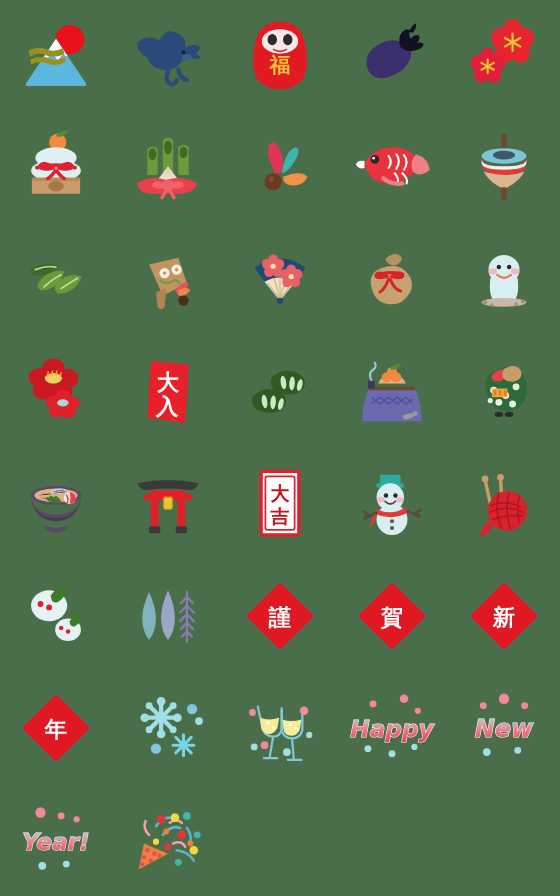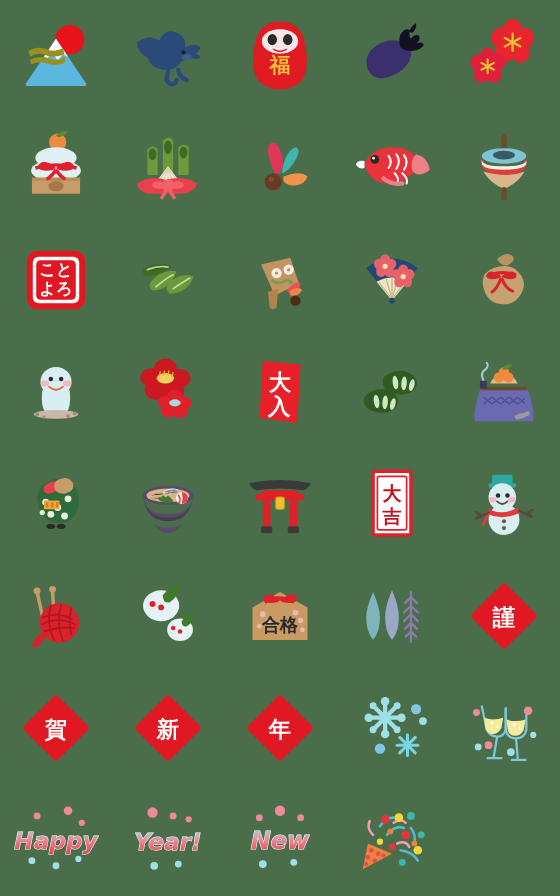--- a/index.html
+++ b/index.html
@@ -197,30 +197,20 @@
       <ellipse cx="50" cy="36" rx="26" ry="9" fill="#7fc4d4"></ellipse>
       <ellipse cx="50" cy="35" rx="13" ry="5" fill="#3a5a66"></ellipse>
       <path d="M24 36 q0 14 26 14 q26 0 26 -14 v8 q0 14 -26 14 q-26 0 -26 -14 z" fill="#e03a3a"></path>
       <path d="M24 40 q0 8 26 8 q26 0 26 -8 v4 q0 8 -26 8 q-26 0 -26 -8 z" fill="#f4f2ec"></path>
       <path d="M26 54 q8 14 24 20 q16 -6 24 -20 q-20 8 -48 0 z" fill="#d9b78a"></path>
       <rect x="47" y="72" width="6" height="16" rx="3" fill="#6b4a2e"></rect>
     </svg>
   </div>
 
 
-  <div class="cell">
-    <svg viewBox="0 0 100 100">
-      <rect x="16" y="16" width="68" height="68" rx="12" fill="#e01824"></rect>
-      <rect x="23" y="23" width="54" height="54" rx="7" fill="#ffffff"></rect>
-      <rect x="27" y="27" width="46" height="46" rx="5" fill="#e01824"></rect>
-      <text class="jp" x="50" y="44" font-size="19" fill="#ffffff" text-anchor="middle">こと</text>
-      <text class="jp" x="50" y="66" font-size="19" fill="#ffffff" text-anchor="middle">よろ</text>
-      <text x="-999" y="-999">ことよろ</text>
-    </svg>
-  </div>
 
   <div class="cell">
     <svg viewBox="0 0 100 100">
       <path d="M20 38 q18 -12 34 -4 q-14 14 -32 10 z" fill="#3f6a22"></path>
       <path d="M30 52 q14 -16 30 -12 q-8 22 -28 22 q-6 -4 -2 -10 z" fill="#6b9a3a"></path>
       <path d="M50 54 q16 -14 30 -8 q-8 20 -28 20 q-6 -6 -2 -12 z" fill="#6b9a3a"></path>
       <g stroke="#d8ecc0" stroke-width="2" stroke-linecap="round" opacity="0.8">
         <path d="M26 38 q14 -5 24 -3"></path>
         <path d="M36 58 q12 -10 20 -14"></path>
         <path d="M56 60 q12 -8 19 -12"></path>
@@ -516,37 +506,20 @@
       <path d="M44 26 q8 -12 18 -10 q2 10 -10 18 q-8 2 -8 -8 z" fill="#3f7a2a"></path>
       <circle cx="32" cy="36" r="3.4" fill="#e0202a"></circle>
       <circle cx="42" cy="40" r="3.4" fill="#e0202a"></circle>
       <ellipse cx="64" cy="66" rx="15" ry="13" fill="#e4f2f4"></ellipse>
       <path d="M66 56 q6 -10 14 -8 q1 8 -8 14 q-6 1 -6 -6 z" fill="#3f7a2a"></path>
       <circle cx="56" cy="64" r="2.6" fill="#e0202a"></circle>
       <circle cx="64" cy="68" r="2.6" fill="#e0202a"></circle>
     </svg>
   </div>
 
-  <div class="cell">
-    <svg viewBox="0 0 100 100">
-      <path d="M50 22 L82 40 L82 78 L18 78 L18 40 Z" fill="#c99a62"></path>
-      <g fill="#f0c0c8" opacity="0.85">
-        <circle cx="30" cy="48" r="3.4"></circle>
-          <circle cx="36" cy="56" r="3"></circle>
-        <circle cx="68" cy="46" r="3.4"></circle>
-          <circle cx="74" cy="55" r="3"></circle>
-        <circle cx="26" cy="62" r="2.6"></circle>
-          <circle cx="76" cy="66" r="2.6"></circle>
-      </g>
-      <path d="M32 34 q16 -10 34 0" stroke="#e0202a" stroke-width="4" fill="none"></path>
-      <path d="M50 32 q-14 -12 -19 -4 q-2 7 7 7 q8 0 12 -3 z" fill="#e0202a"></path>
-      <path d="M50 32 q14 -12 19 -4 q2 7 -7 7 q-8 0 -12 -3 z" fill="#e0202a"></path>
-      <text class="jp" x="50" y="68" font-size="21" fill="#2a2a2a" text-anchor="middle">合格</text>
-    </svg>
-  </div>
 
   <div class="cell">
     <svg viewBox="0 0 100 100">
       <path d="M28 22 q8 18 8 30 q0 16 -8 26 q-8 -10 -8 -26 q0 -12 8 -30 z" fill="#7fb4bc"></path>
       <path d="M50 20 q8 18 8 32 q0 16 -8 26 q-8 -10 -8 -26 q0 -14 8 -32 z" fill="#9aa8c8"></path>
       <g stroke="#8a7ab0" stroke-width="2.6" stroke-linecap="round">
         <line x1="72" y1="22" x2="72" y2="80"></line>
         <path d="M72 28 l-7 7 M72 28 l7 7"></path>
         <path d="M72 38 l-8 8 M72 38 l8 8"></path>
         <path d="M72 48 l-8 8 M72 48 l8 8"></path>
@@ -662,20 +635,42 @@
           <stop offset="100%" stop-color="#e04858"></stop>
         </linearGradient>
       </defs>
       <text class="latin" x="50" y="60" font-size="27" fill="url(#gradHappy)" text-anchor="middle" stroke="#ffffff" stroke-width="1.2" paint-order="stroke">Happy</text>
     </svg>
   </div>
 
   <div class="cell">
     <svg viewBox="0 0 100 100">
       <g fill="#f08a9a">
+        <circle cx="26" cy="24" r="4"></circle>
+          <circle cx="50" cy="16" r="6"></circle>
+          <circle cx="74" cy="24" r="4"></circle>
+      </g>
+      <g fill="#9fe0e8">
+        <circle cx="30" cy="78" r="4.5"></circle>
+          <circle cx="66" cy="76" r="4"></circle>
+      </g>
+      <defs>
+        <linearGradient id="gradNew" x1="0" y1="0" x2="0" y2="1">
+          <stop offset="0%" stop-color="#a8e0ea"></stop>
+          <stop offset="55%" stop-color="#f07a8a"></stop>
+          <stop offset="100%" stop-color="#e04858"></stop>
+        </linearGradient>
+      </defs>
+      <text class="latin" x="50" y="60" font-size="28" fill="url(#gradNew)" text-anchor="middle" stroke="#ffffff" stroke-width="1.2" paint-order="stroke">New</text>
+    </svg>
+  </div>
+
+  <div class="cell">
+    <svg viewBox="0 0 100 100">
+      <g fill="#f08a9a">
         <circle cx="32" cy="18" r="6"></circle>
           <circle cx="56" cy="22" r="4"></circle>
           <circle cx="74" cy="26" r="3.6"></circle>
       </g>
       <g fill="#9fe0e8">
         <circle cx="34" cy="80" r="4.5"></circle>
           <circle cx="62" cy="78" r="4"></circle>
       </g>
       <defs>
         <linearGradient id="gradYear" x1="0" y1="0" x2="0" y2="1">
@@ -683,42 +678,20 @@
           <stop offset="55%" stop-color="#f07a8a"></stop>
           <stop offset="100%" stop-color="#e04858"></stop>
         </linearGradient>
       </defs>
       <text class="latin" x="50" y="62" font-size="27" fill="url(#gradYear)" text-anchor="middle" stroke="#ffffff" stroke-width="1.2" paint-order="stroke">Year!</text>
     </svg>
   </div>
 
   <div class="cell">
     <svg viewBox="0 0 100 100">
-      <g fill="#f08a9a">
-        <circle cx="26" cy="24" r="4"></circle>
-          <circle cx="50" cy="16" r="6"></circle>
-          <circle cx="74" cy="24" r="4"></circle>
-      </g>
-      <g fill="#9fe0e8">
-        <circle cx="30" cy="78" r="4.5"></circle>
-          <circle cx="66" cy="76" r="4"></circle>
-      </g>
-      <defs>
-        <linearGradient id="gradNew" x1="0" y1="0" x2="0" y2="1">
-          <stop offset="0%" stop-color="#a8e0ea"></stop>
-          <stop offset="55%" stop-color="#f07a8a"></stop>
-          <stop offset="100%" stop-color="#e04858"></stop>
-        </linearGradient>
-      </defs>
-      <text class="latin" x="50" y="60" font-size="28" fill="url(#gradNew)" text-anchor="middle" stroke="#ffffff" stroke-width="1.2" paint-order="stroke">New</text>
-    </svg>
-  </div>
-
-  <div class="cell">
-    <svg viewBox="0 0 100 100">
       <path d="M16 84 L22 54 L50 66 Z" fill="#f0803a"></path>
       <g fill="#d8505a">
         <circle cx="26" cy="62" r="2.6"></circle>
           <circle cx="34" cy="66" r="2.6"></circle>
         <circle cx="22" cy="70" r="2.6"></circle>
           <circle cx="30" cy="74" r="2.6"></circle>
         <circle cx="40" cy="68" r="2.4"></circle>
           <circle cx="20" cy="78" r="2.4"></circle>
       </g>
       <g stroke="#5ab4cc" stroke-width="3" stroke-linecap="round" fill="none">

